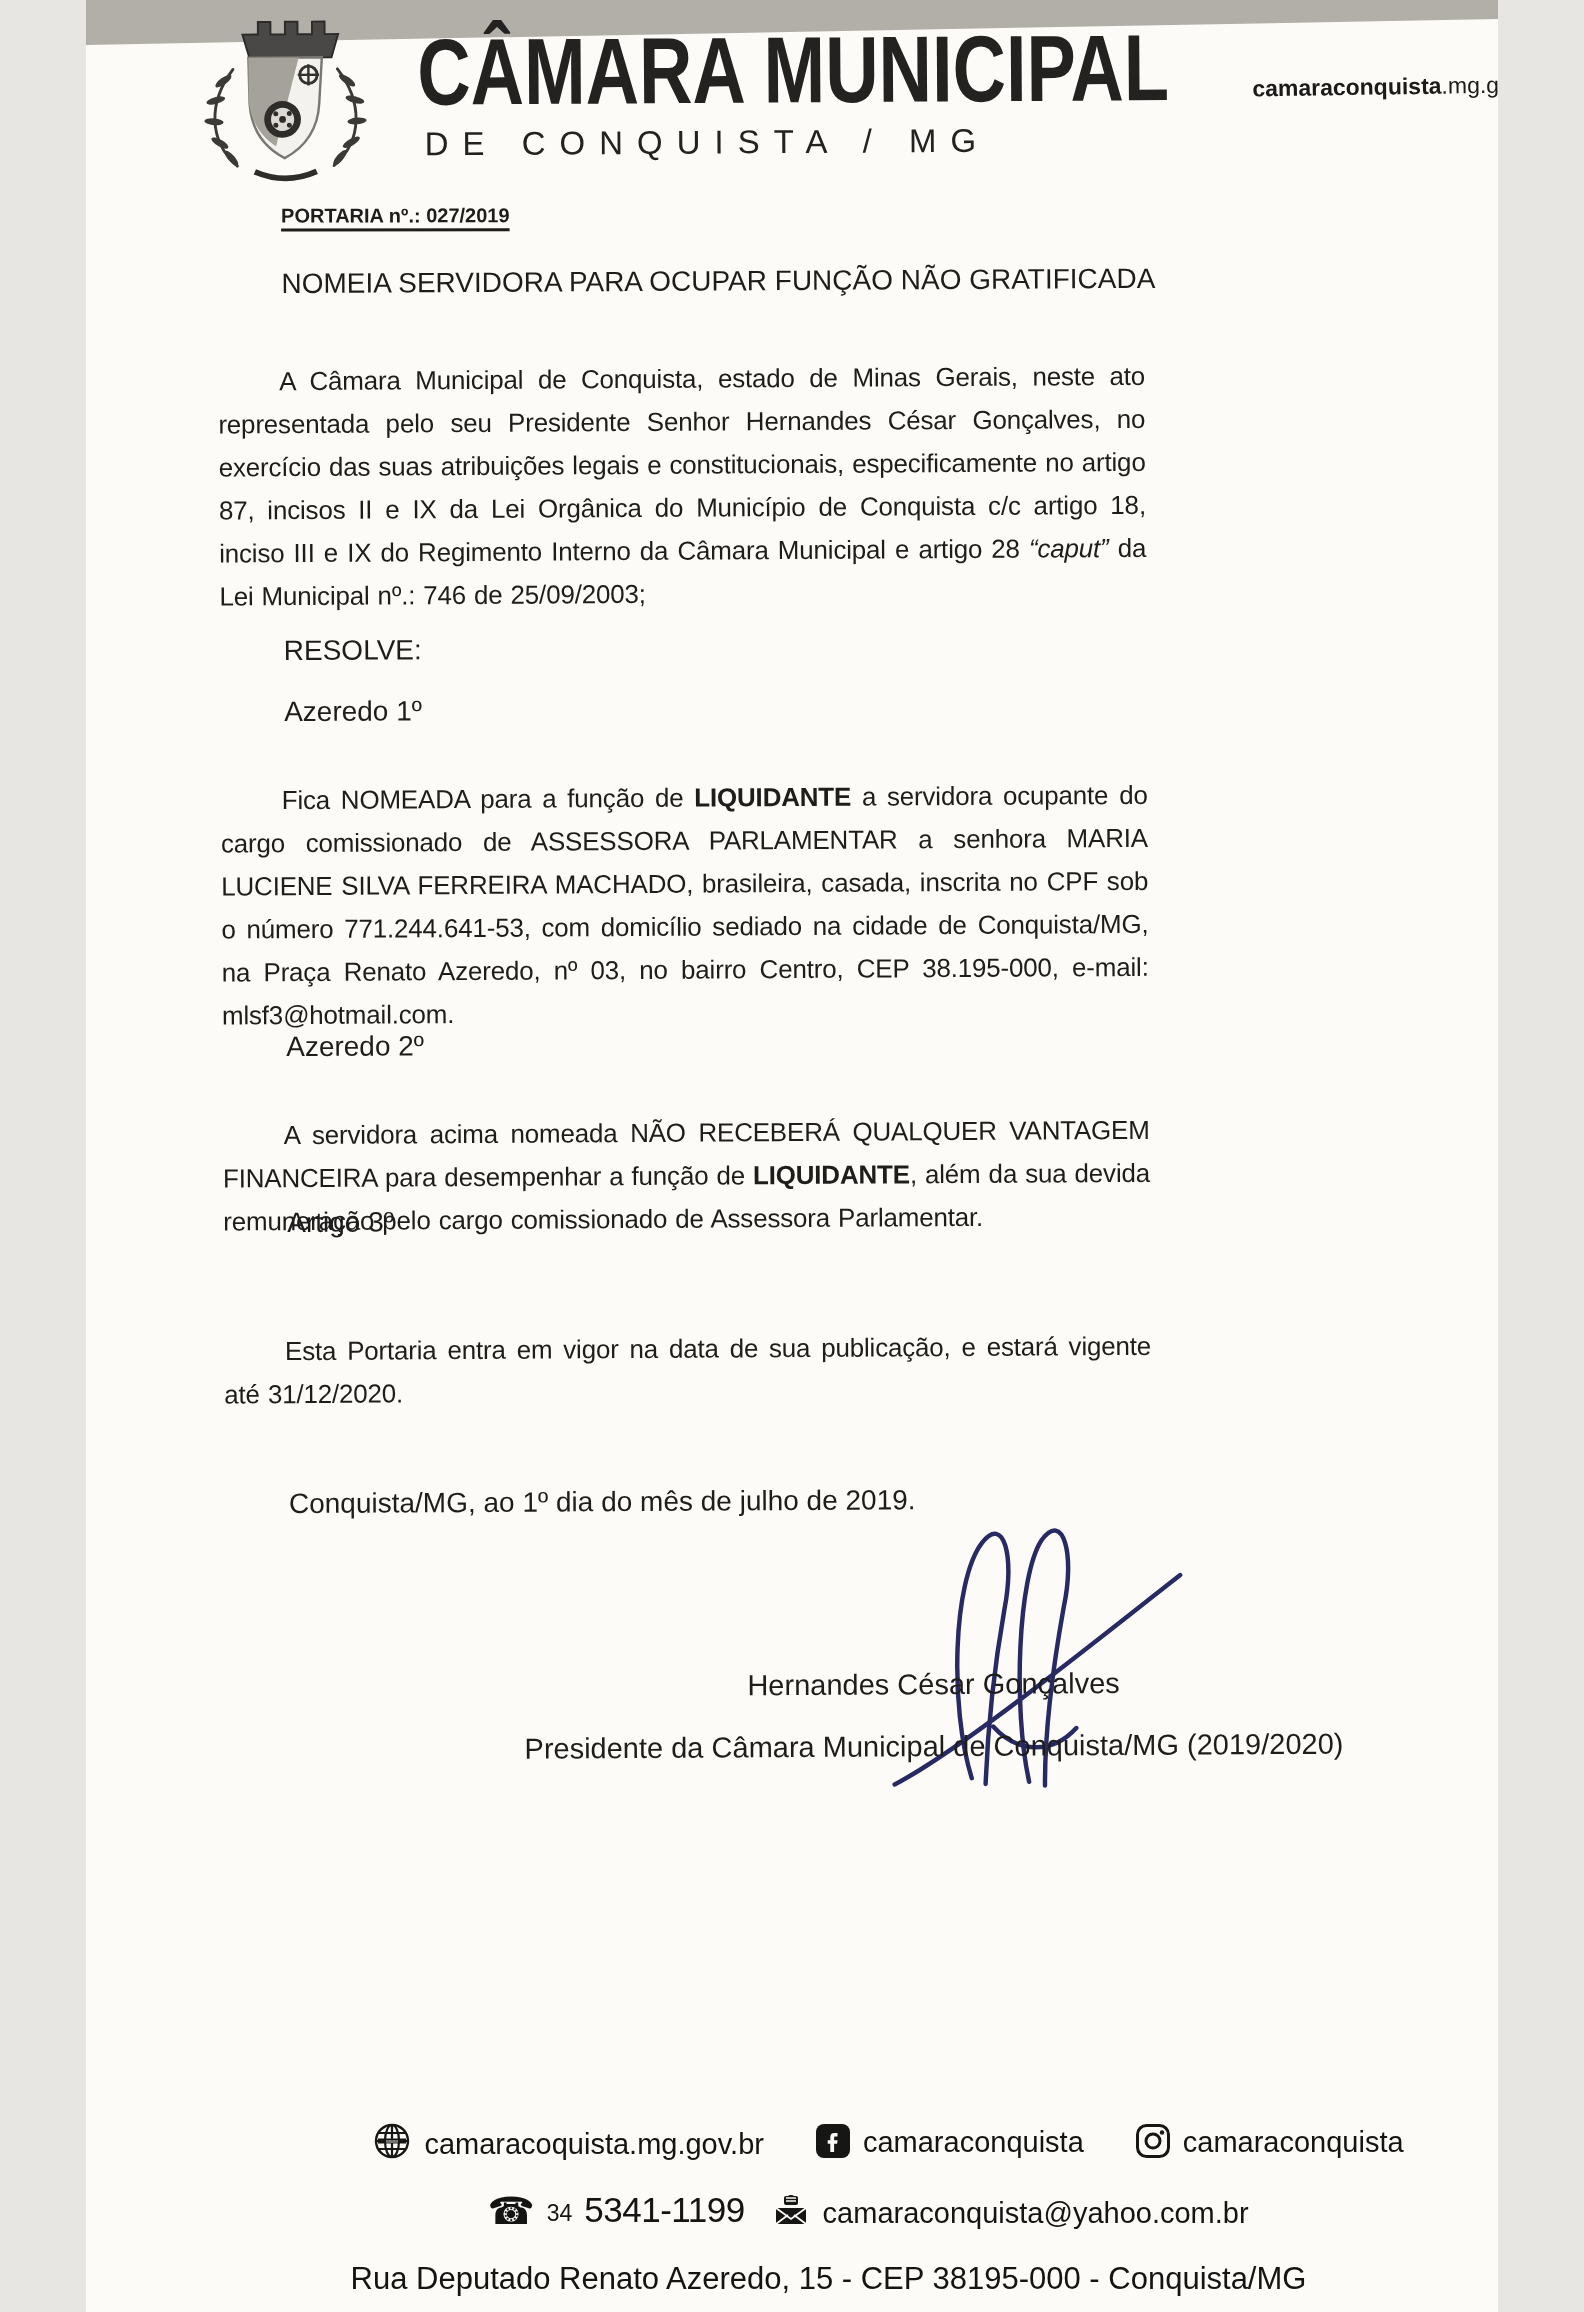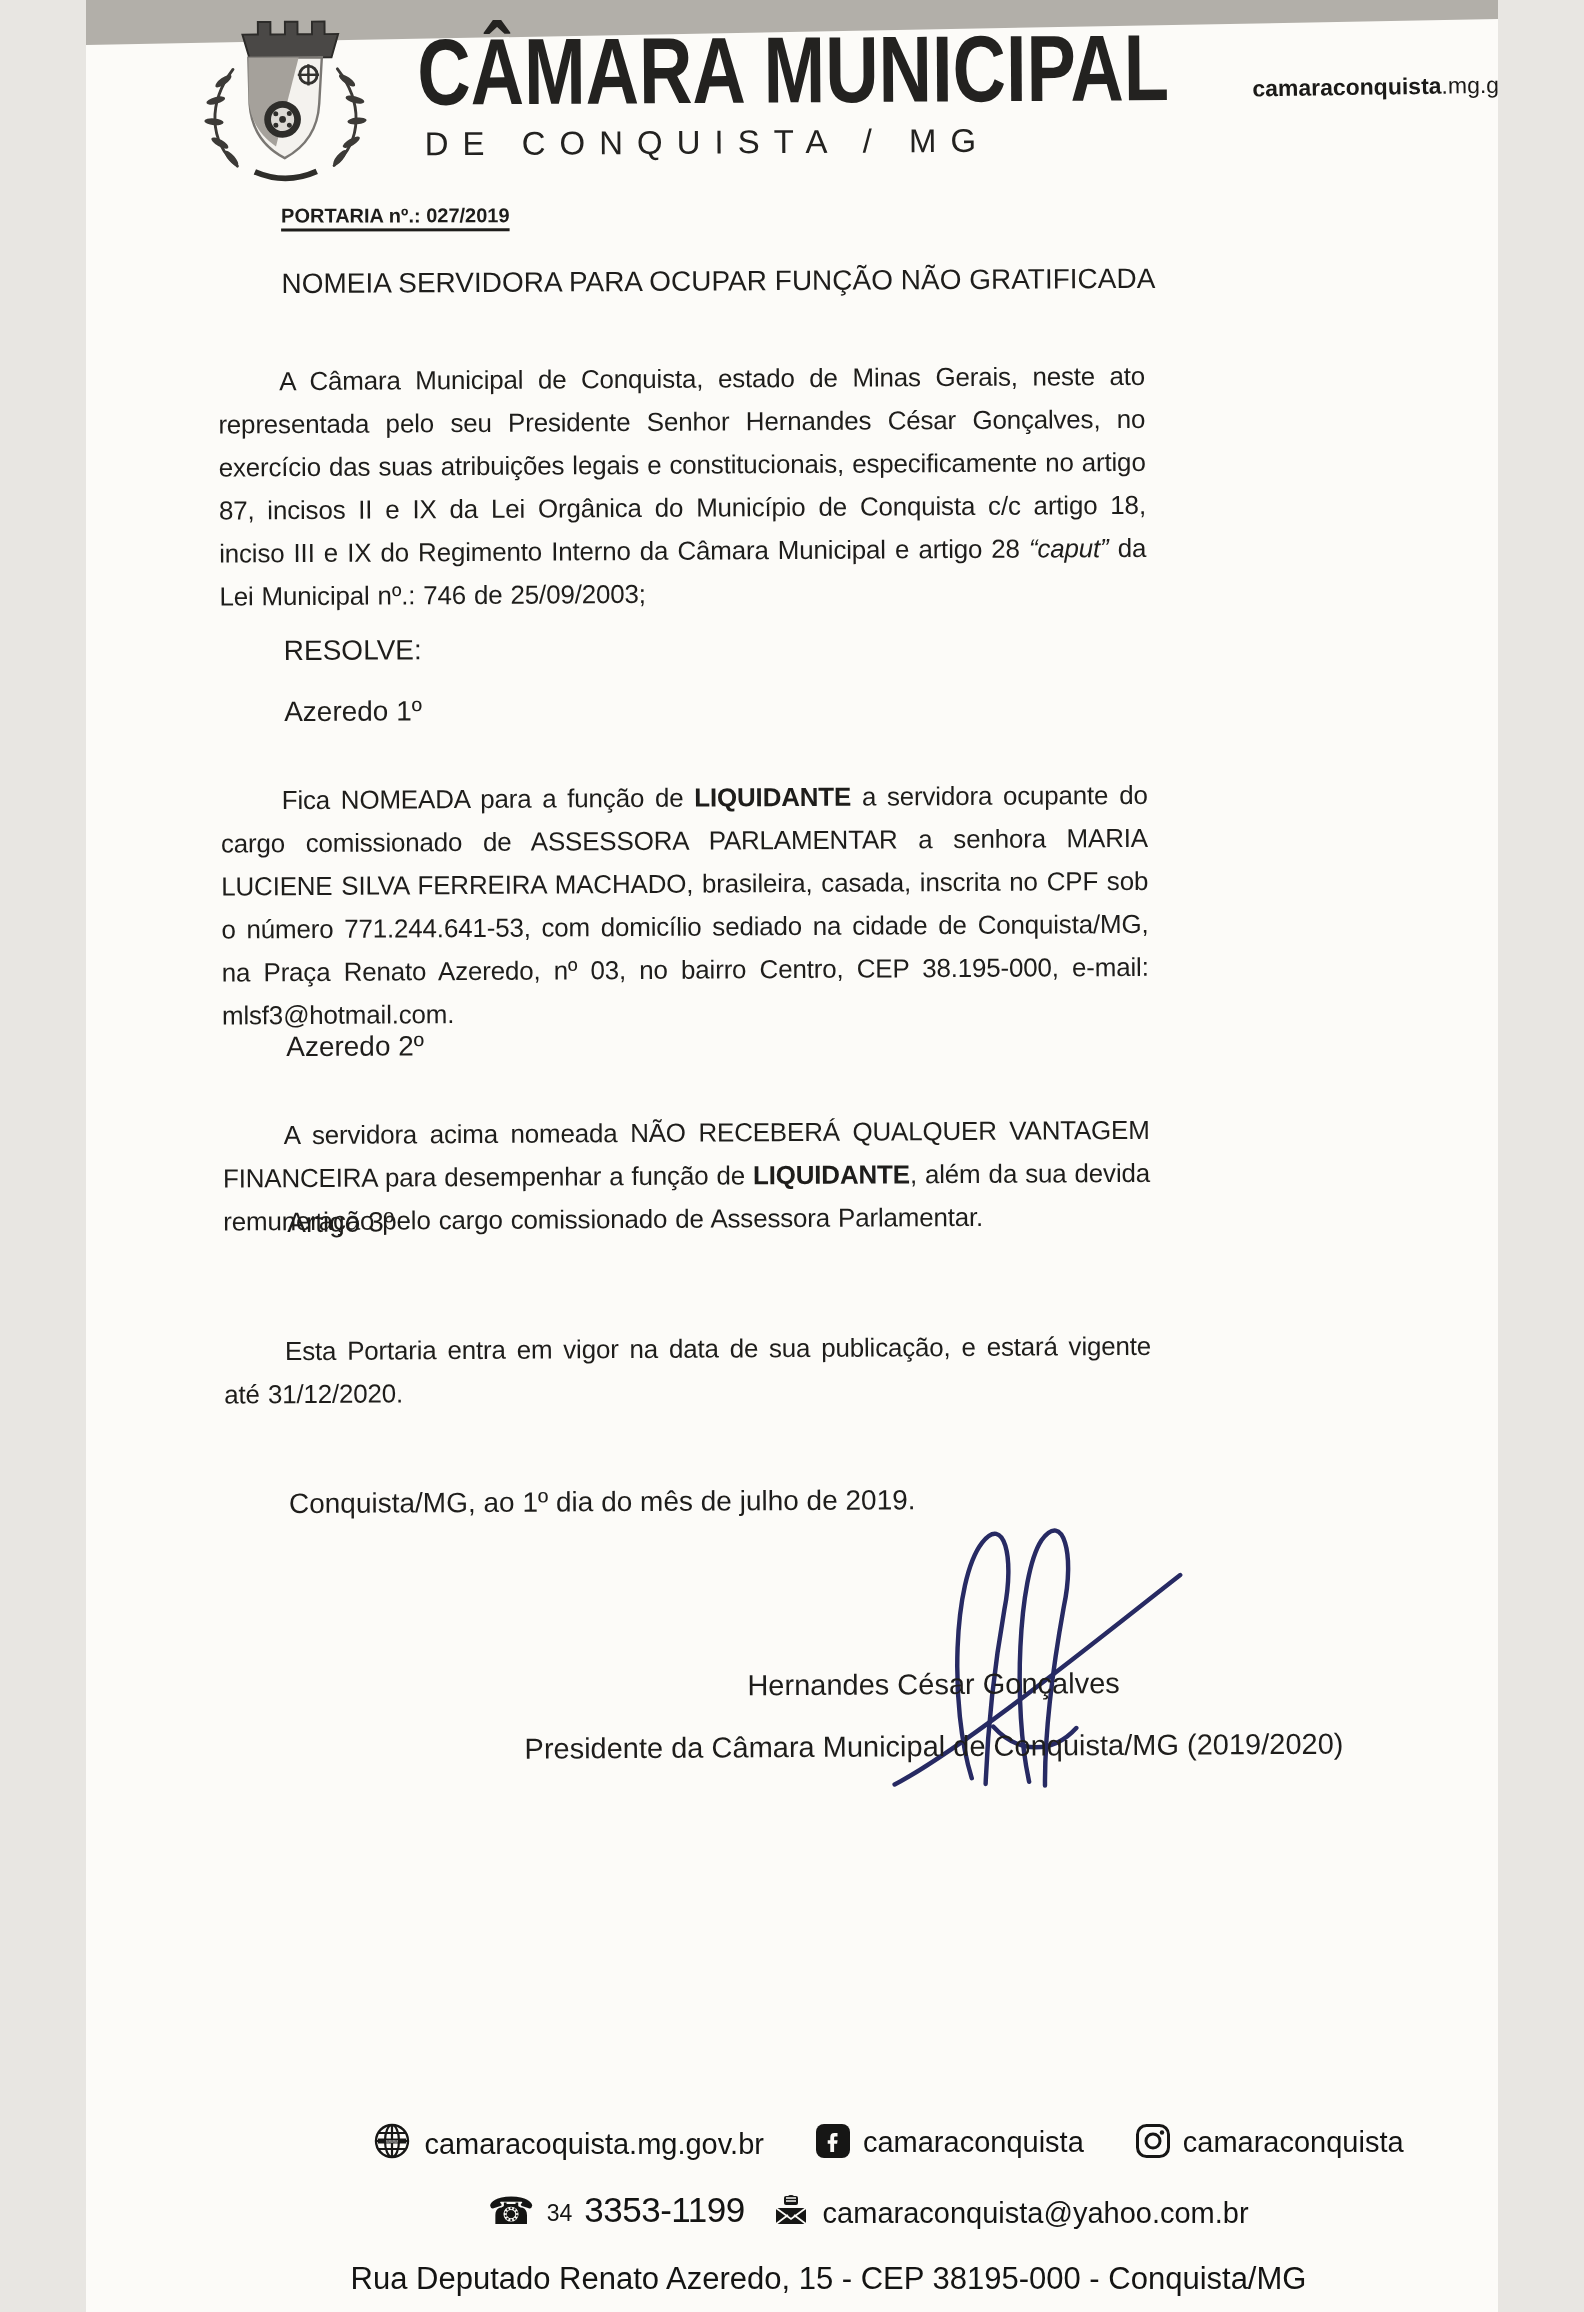--- a/index.html
+++ b/index.html
@@ -173,21 +173,21 @@
         </svg>
       </span>
       <span>camaraconquista</span>
     </span>
   </div>
 
   <div class="f-line2">
     <span class="f-item">
       <span class="phone-glyph">☎</span>
       <span class="area-code">34</span>
-      <span class="phone-num">3353-1199</span>
+      <span class="phone-num">5341-1199</span>
     </span>
     <span class="f-item">
       <span class="icon">
         <svg width="40" height="40" viewBox="0 0 40 40">
           <circle cx="20" cy="10" r="5" fill="#161615"></circle>
           <rect x="13" y="6" width="14" height="9" rx="2" fill="#161615"></rect>
           <path d="M15,8 h10 M15,11 h10" stroke="#fcfbf8" stroke-width="1.4"></path>
           <path d="M5,18 h30 v16 h-30 z" fill="#161615"></path>
           <path d="M5,18 l15,11 l15,-11 M5,34 l12,-9 M35,34 l-12,-9" stroke="#fcfbf8" stroke-width="1.8" fill="none"></path>
         </svg>

